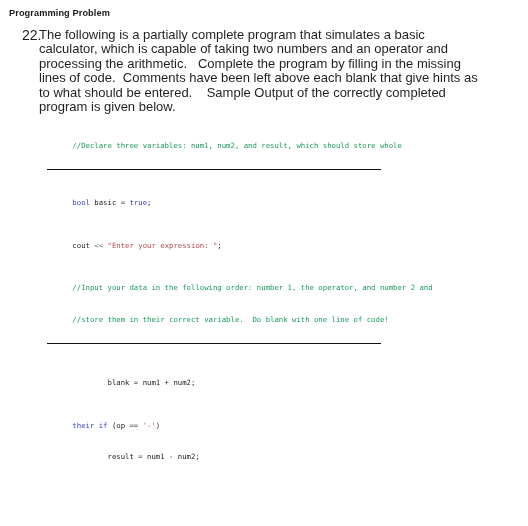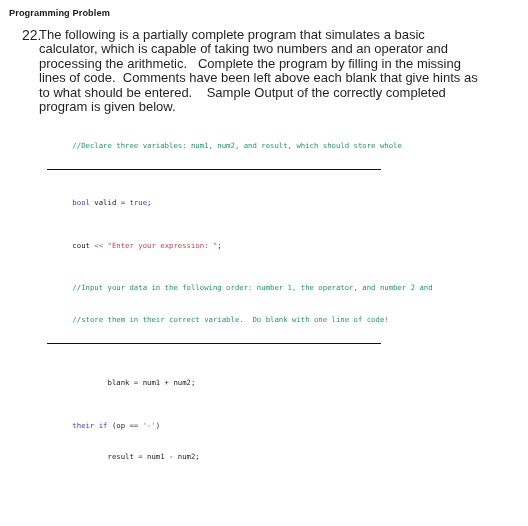--- a/index.html
+++ b/index.html
@@ -111,21 +111,21 @@
     <div class="ln">
       <span class="cmt">//Declare three variables: num1, num2, and result, which should store whole</span>
     </div>
 
     <div class="blank-rule"></div>
 
 
     <div class="gap"></div>
 
     <div class="ln">
-      <span class="kw">bool</span><span class="pln"> valid = </span><span class="kw">true</span><span class="pln">;</span>
+      <span class="kw">bool</span><span class="pln"> basic = </span><span class="kw">true</span><span class="pln">;</span>
     </div>
 
     <div class="gap"></div>
 
     <div class="ln">
       <span class="pln">cout</span><span class="op"> &lt;&lt; </span><span class="str">"Enter your expression: "</span><span class="pln">;</span>
     </div>
 
     <div class="gap"></div>
 

